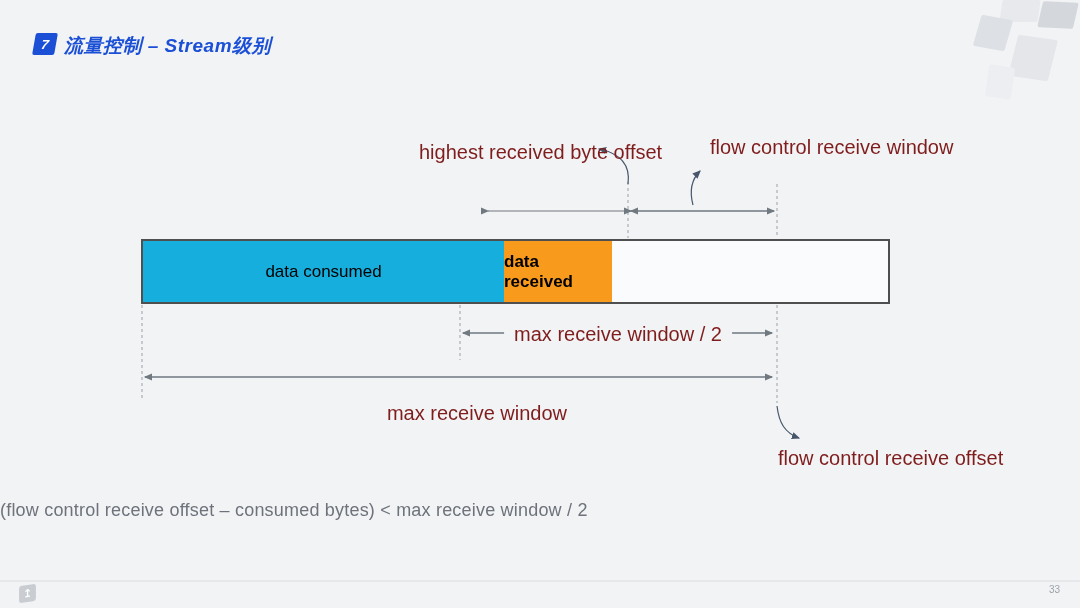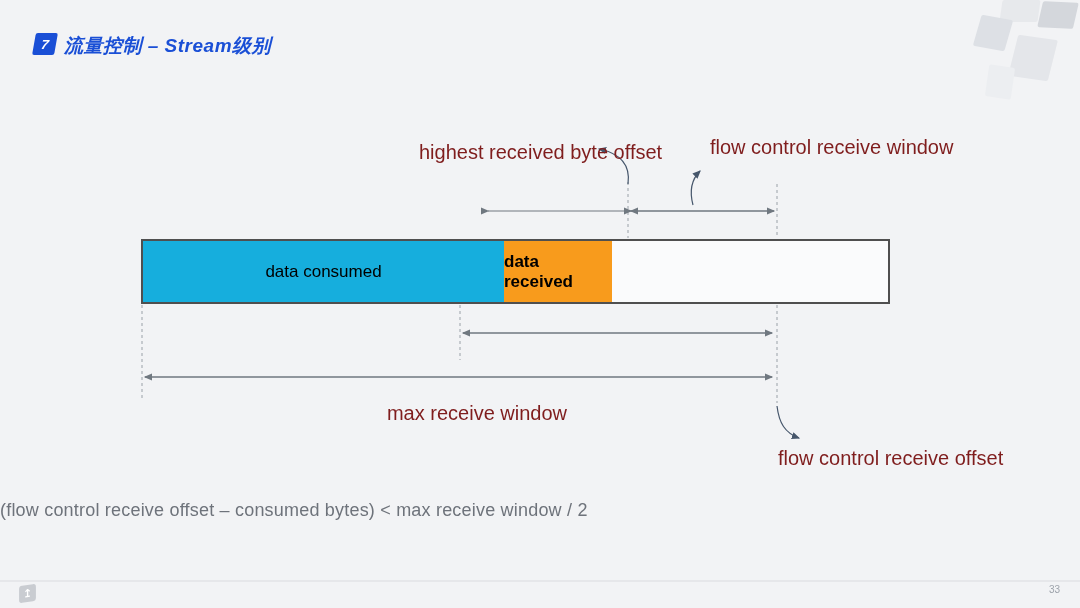--- a/index.html
+++ b/index.html
@@ -104,20 +104,21 @@
     <line x1="772" y1="377" x2="145" y2="377" stroke="#707880" stroke-width="1.2" marker-end="url(#arrG)"></line>
     <line x1="145" y1="377" x2="772" y2="377" stroke="#707880" stroke-width="1.2" marker-end="url(#arrG)"></line>
 
     <path d="M628 184 C631 163 618 153 599 149" stroke="#46566b" stroke-width="1.2" fill="none" marker-end="url(#arrD)"></path>
     <path d="M693 205 C689 190 692 179 700 171" stroke="#46566b" stroke-width="1.2" fill="none" marker-end="url(#arrD)"></path>
     <path d="M777 406 C779 423 785 433 799 438" stroke="#46566b" stroke-width="1.2" fill="none" marker-end="url(#arrD)"></path>
   </svg>
 
   <div class="ann ann-highest">highest received byte offset</div>
   <div class="ann ann-fcrw">flow control receive window</div>
+  <div class="ann ann-mid ann-mrw2">max receive window / 2</div>
   <div class="ann ann-mid ann-mrw">max receive window</div>
   <div class="ann ann-fcro">flow control receive offset</div>
 
   <div class="formula">(flow control receive offset – consumed bytes) &lt; max receive window / 2</div>
 
   <div class="footer-divider"></div>
   <div class="footer-logo">
     <span>↥</span>
   </div>
   <div class="page-number">33</div>

